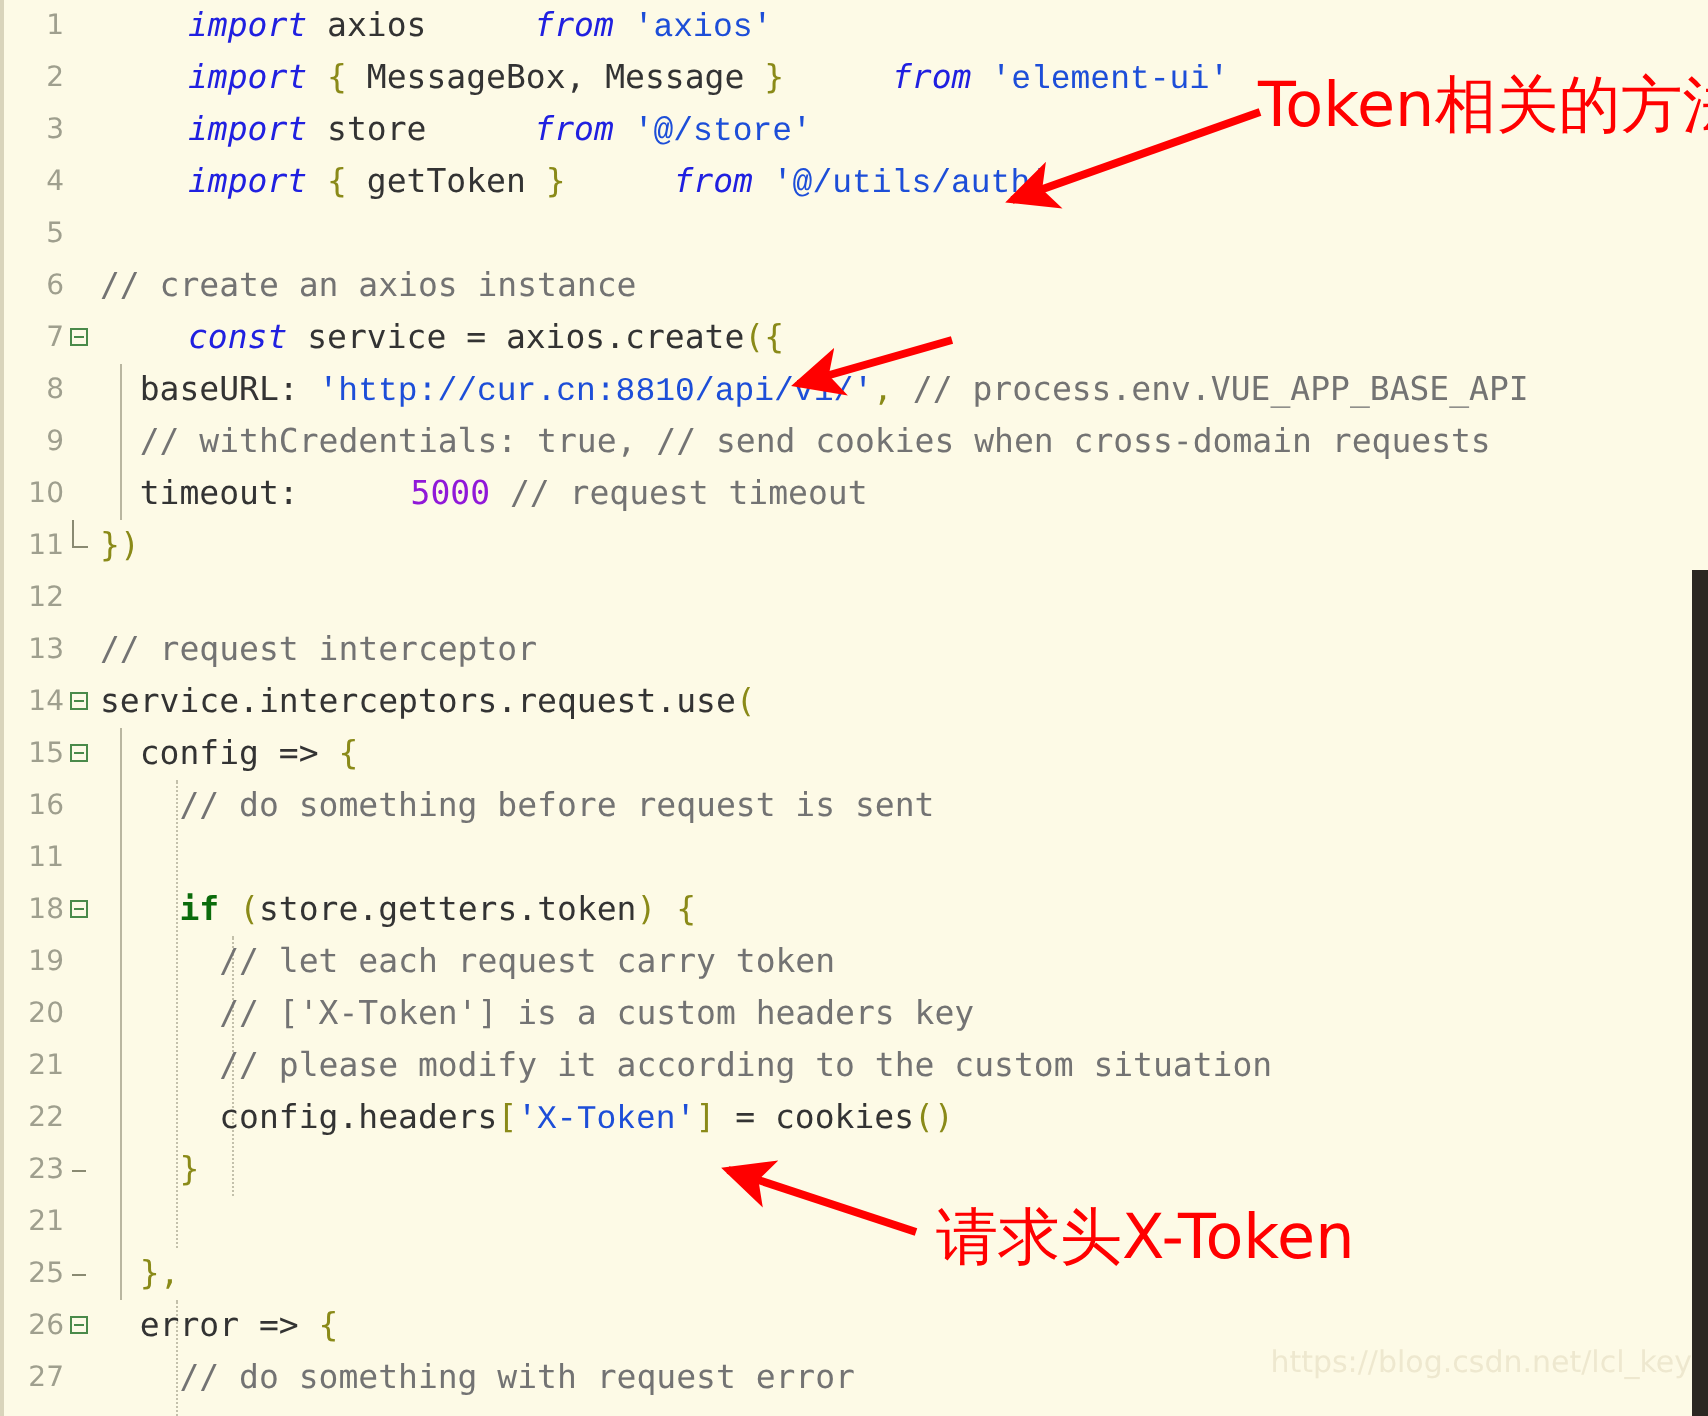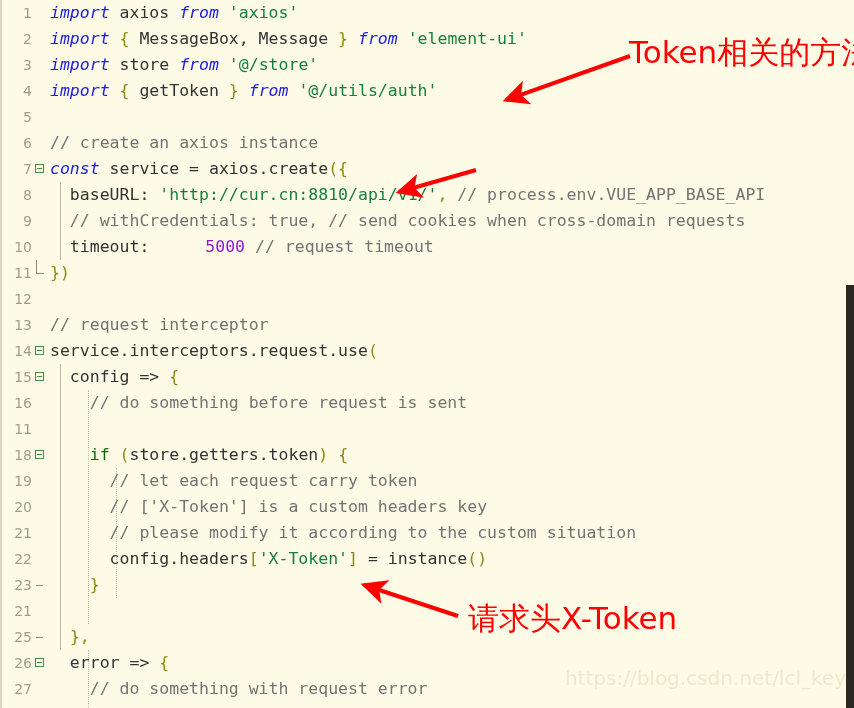--- a/index.html
+++ b/index.html
@@ -89,24 +89,24 @@
 
   
   .guide {
     position: absolute;
     width: 0;
     border-left: 1px solid #b9b6a0;
   }
   .guide.dotted { border-left: 1px dotted #c3c0ab; }
 
   
-  .kw   { color: #2020e0; font-style: italic; }
+  .kw   { color: #2020e0; font-style: italic; margin-left: 44px; }
   .kw2  { color: #1a1ad0; font-style: italic; }
   .id   { color: #333333; text-align: right; }
-  .str  { color: #15803d; }
+  .str  { color: #1d4ed8; font-family: Liberation Mono, monospace; }
   .cmt  { color: #737373; }
   .num  { color: #9018d8; margin-left: 46px; }
   .brc  { color: #8a8a18; }
 
   
   #vscroll {
     position: absolute;
     right: 0;
     top: 285px;
     width: 8px;
@@ -133,21 +133,21 @@
     pointer-events: none;
   }
 
   
   #watermark {
     position: absolute;
     right: 8px;
     bottom: 18px;
     color: #eee8cf;
     font-family: "DejaVu Sans", "Liberation Sans", sans-serif;
-    font-size: 20px;
+    font-size: 15px;
     white-space: nowrap;
   }
 </style>
 </head>
 <body>
 
 <div id="editor">
 
   <div id="code-area">
 
@@ -242,41 +242,41 @@
     </div>
 
     <div class="code-row">
       <span class="gutter">11</span>
       <span class="codetext"></span>
     </div>
 
     <div class="code-row">
       <span class="gutter">18</span>
       <span class="fold"></span>
-      <span class="codetext"><span class="id">    </span><span class="kw2" style="font-style:normal;color:#0b6b0b;font-weight:normal;">if</span><span class="id"> </span><span class="brc">(</span><span class="id">store.getters.token</span><span class="brc">)</span><span class="id"> </span><span class="brc">{</span></span>
+      <span class="codetext"><span class="id">    </span><span class="kw2" style="font-style:normal;color:#0b6b0b;font-weight:bold;">if</span><span class="id"> </span><span class="brc">(</span><span class="id">store.getters.token</span><span class="brc">)</span><span class="id"> </span><span class="brc">{</span></span>
     </div>
 
     <div class="code-row">
       <span class="gutter">19</span>
       <span class="codetext cmt">      // let each request carry token</span>
     </div>
 
     <div class="code-row">
       <span class="gutter">20</span>
       <span class="codetext cmt">      // ['X-Token'] is a custom headers key</span>
     </div>
 
     <div class="code-row">
       <span class="gutter">21</span>
       <span class="codetext cmt">      // please modify it according to the custom situation</span>
     </div>
 
     <div class="code-row">
       <span class="gutter">22</span>
-      <span class="codetext"><span class="id">      config.headers</span><span class="brc">[</span><span class="str">'X-Token'</span><span class="brc">]</span><span class="id"> = instance</span><span class="brc">(</span><span class="brc">)</span></span>
+      <span class="codetext"><span class="id">      config.headers</span><span class="brc">[</span><span class="str">'X-Token'</span><span class="brc">]</span><span class="id"> = cookies</span><span class="brc">(</span><span class="brc">)</span></span>
     </div>
 
     <div class="code-row">
       <span class="gutter">23</span>
       <span class="fold endmark"><span class="lcorner" style="border-left:none;"></span></span>
       <span class="codetext"><span class="id">    </span><span class="brc">}</span></span>
     </div>
 
     <div class="code-row">
       <span class="gutter">21</span>

